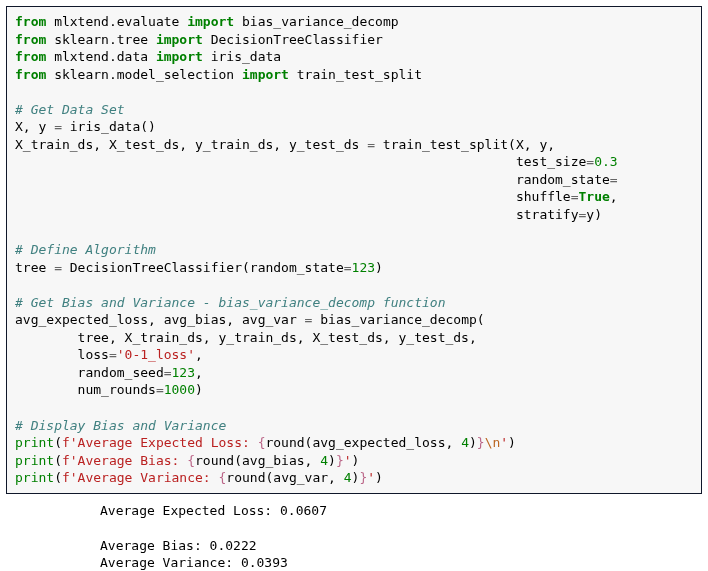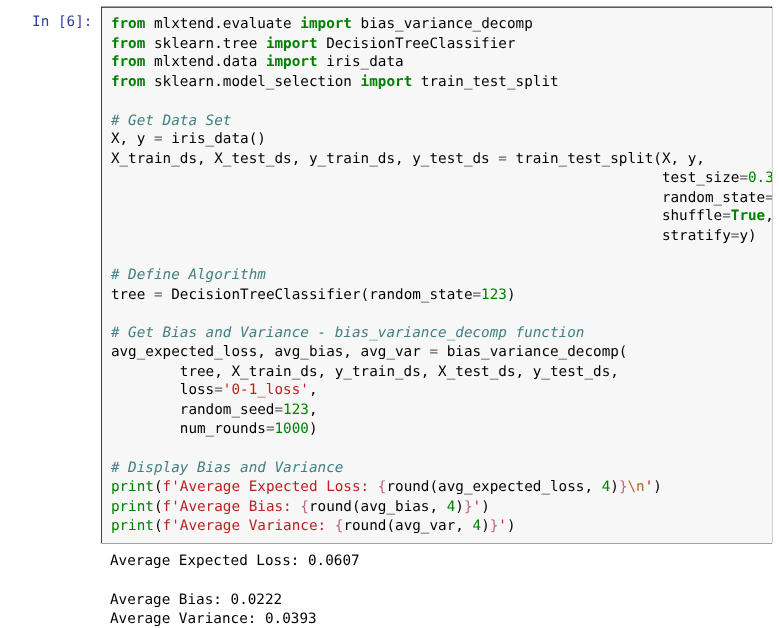--- a/index.html
+++ b/index.html
@@ -51,21 +51,20 @@
   .op   { color: #666666; }                       
   .nm   { color: #000000; }                       
   .si   { color: #BB6688; }                       
   .se   { color: #BB6622; }                       
   .kc   { color: #008000; font-weight: bold; }    
 </style>
 </head>
 <body>
 
 <div class="cell">
-  <div class="prompt">In [6]:</div>
   <div class="input-area" id="code-area"><span class="kw">from</span><span class="nm"> mlxtend.evaluate </span><span class="kw">import</span><span class="nm"> bias_variance_decomp</span>
 <span class="kw">from</span><span class="nm"> sklearn.tree </span><span class="kw">import</span><span class="nm"> DecisionTreeClassifier</span>
 <span class="kw">from</span><span class="nm"> mlxtend.data </span><span class="kw">import</span><span class="nm"> iris_data</span>
 <span class="kw">from</span><span class="nm"> sklearn.model_selection </span><span class="kw">import</span><span class="nm"> train_test_split</span>
 <span class="nm"></span>
 <span class="cm"># Get Data Set</span>
 <span class="nm">X, y </span><span class="op">=</span><span class="nm"> iris_data()</span>
 <span class="nm">X_train_ds, X_test_ds, y_train_ds, y_test_ds </span><span class="op">=</span><span class="nm"> train_test_split(X, y,</span>
 <span class="nm">                                                                test_size</span><span class="op">=</span><span class="num">0.3</span>
 <span class="nm">                                                                random_state</span><span class="op">=</span>

